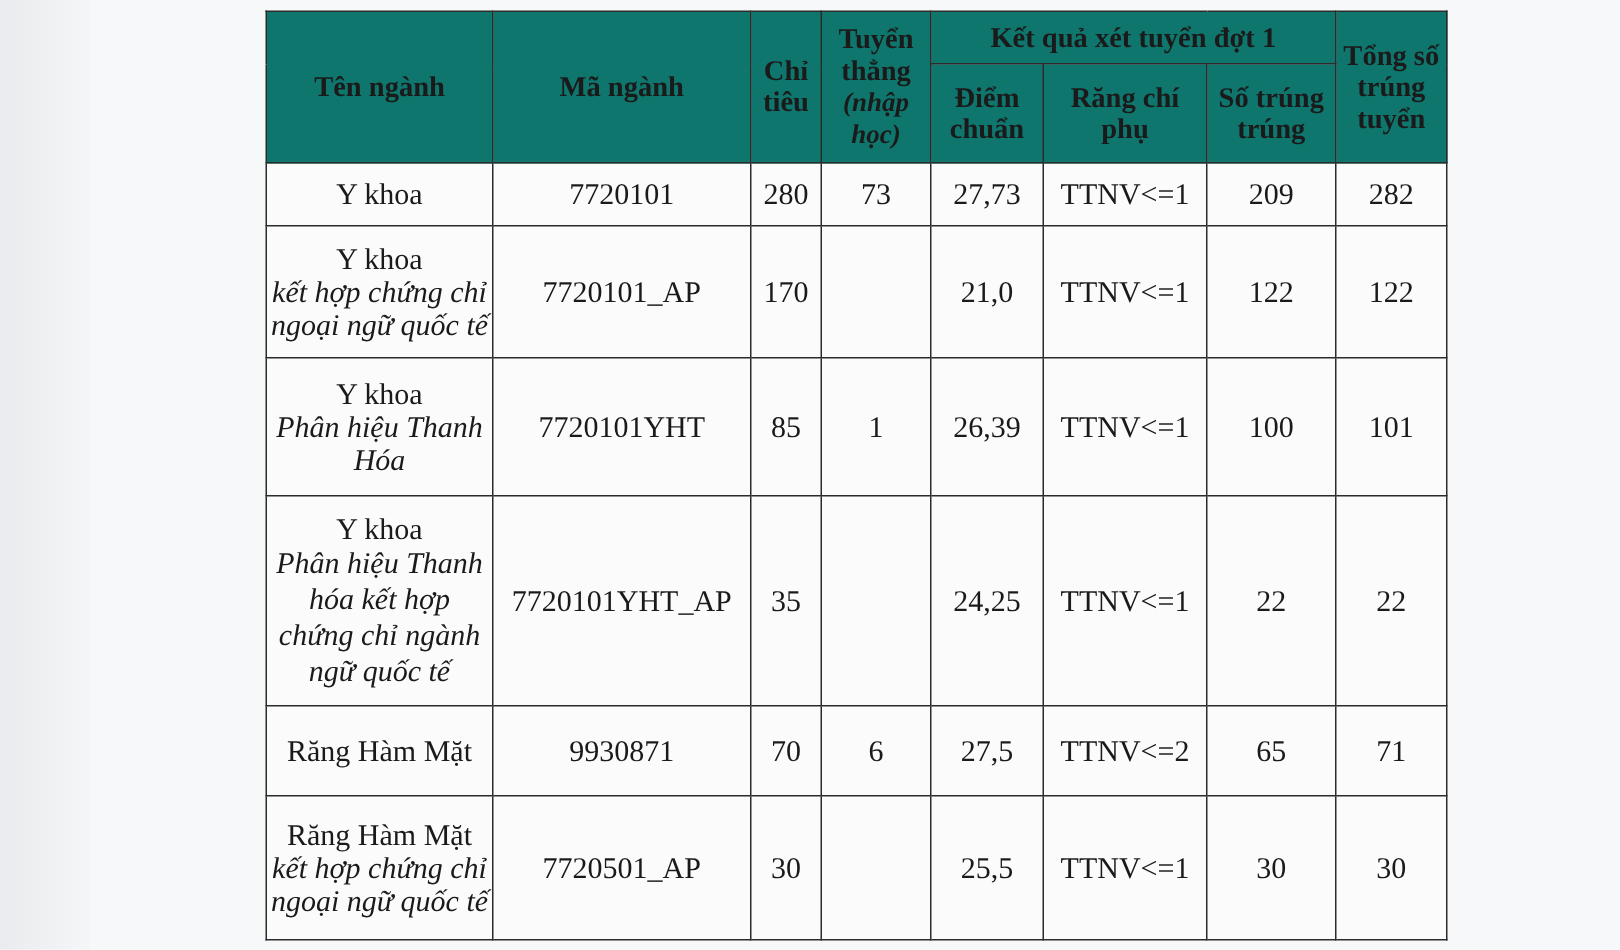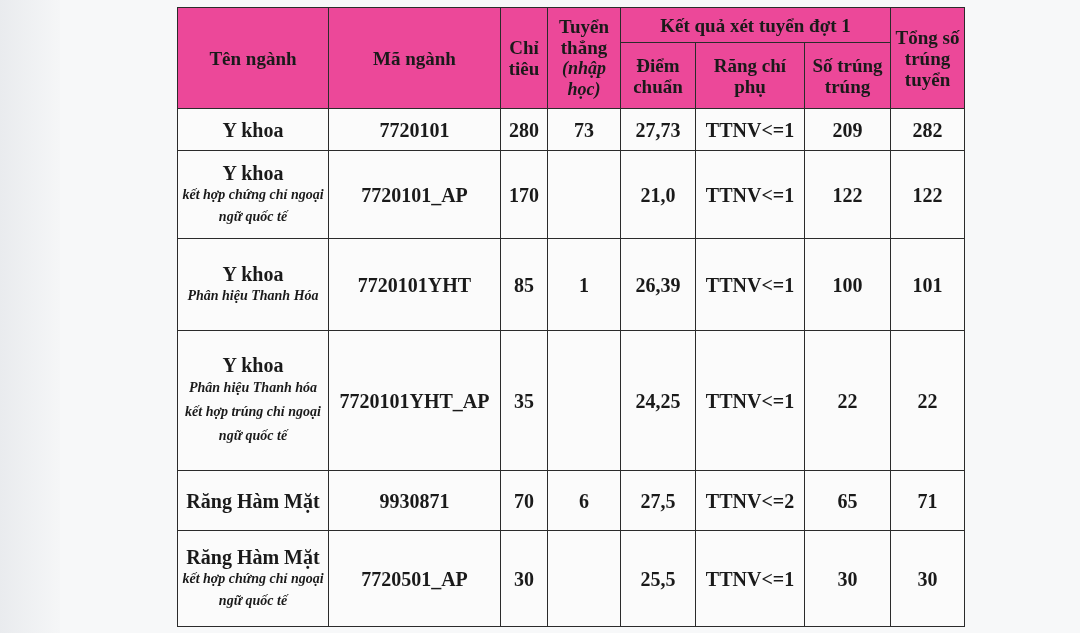--- a/index.html
+++ b/index.html
@@ -19,30 +19,30 @@
     border-collapse:collapse;
     table-layout:fixed;
     width:787px;
     background:#fbfbfb;
   }
   table.admissions td, table.admissions th {
     border:1.6px solid #2b2b2b;
     text-align:center; vertical-align:middle;
     padding:0 2px;
     font-size:20px; line-height:22px;
-    font-weight:bold;
+    font-weight:normal;
   }
   table.admissions thead th {
-    background:#ec4899;
+    background:#0f766e;
     font-weight:bold;
     font-size:19px; line-height:21px;
   }
   .sub { font-style:italic; font-weight:bold; font-size:18px; line-height:21px; display:block; }
   .name-main { display:block; }
-  .name-sub { display:block; font-style:italic; font-size:14px; line-height:22px; white-space:normal; }
+  .name-sub { display:block; font-style:italic; font-size:20px; line-height:22px; white-space:normal; }
   .nowrap { white-space:nowrap; }
 </style>
 </head>
 <body>
 
 <div class="page-edge-left"></div>
 
 <table class="admissions">
   <colgroup>
     <col style="width:151px">
@@ -107,21 +107,21 @@
       <td>85</td>
       <td>1</td>
       <td>26,39</td>
       <td>TTNV&lt;=1</td>
       <td>100</td>
       <td>101</td>
     </tr>
     <tr style="height:140px">
       <td>
         <span class="name-main">Y khoa</span>
-        <span class="name-sub" style="line-height:24px">Phân hiệu Thanh hóa kết hợp trúng chỉ ngoại ngữ quốc tế</span>
+        <span class="name-sub" style="line-height:24px">Phân hiệu Thanh hóa kết hợp chứng chỉ ngành ngữ quốc tế</span>
       </td>
       <td class="nowrap" style="padding:0">7720101YHT_AP</td>
       <td>35</td>
       <td></td>
       <td>24,25</td>
       <td>TTNV&lt;=1</td>
       <td>22</td>
       <td>22</td>
     </tr>
     <tr style="height:60px">

